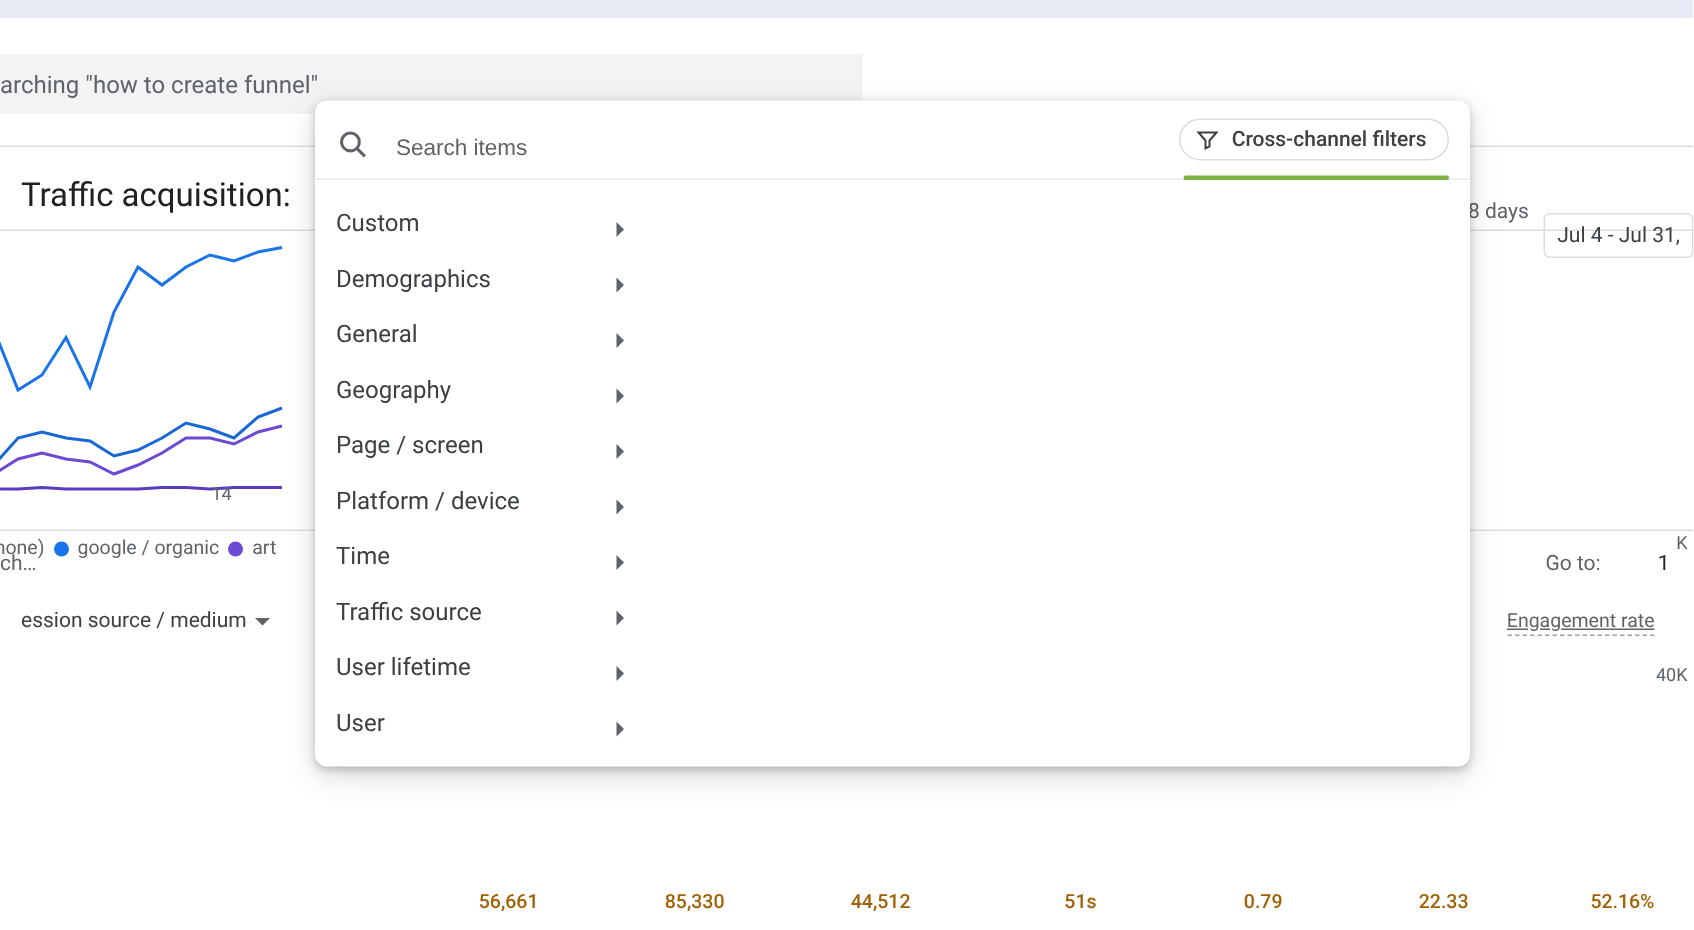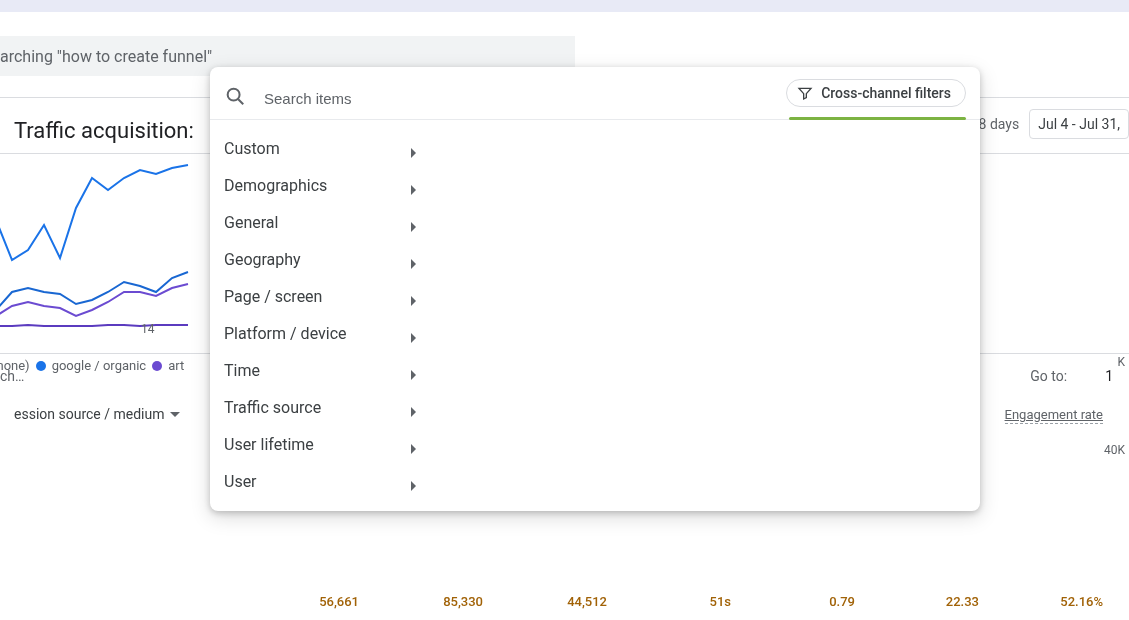--- a/index.html
+++ b/index.html
@@ -54,20 +54,21 @@
       gap: 10px;
       color: #5f6368;
       font-size: 14px;
     }
     .date-pill {
       border: 1px solid #dadce0;
       border-radius: 4px;
       padding: 6px 8px;
       color: #3c4043;
       font-size: 14px;
+      margin-top: 33px;
     }
     .chart-wrap {
       border-top: 1px solid #dadce0;
       padding: 6px 0 0 0;
     }
     .chart {
       width: 210px;
       height: 190px;
       position: relative;
       margin-left: -4px;

